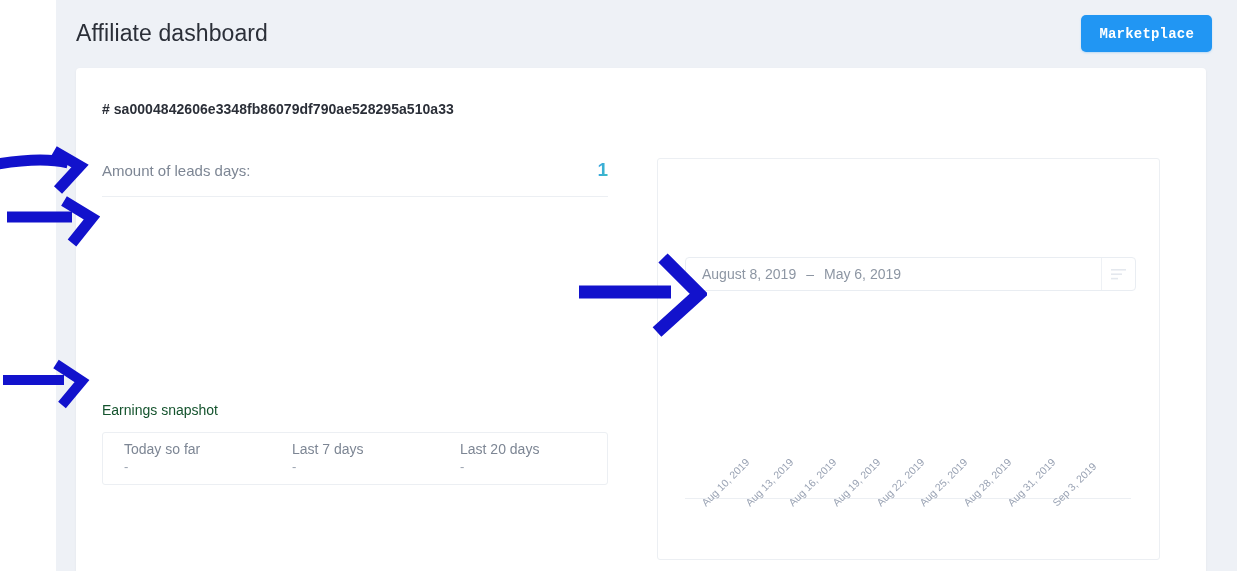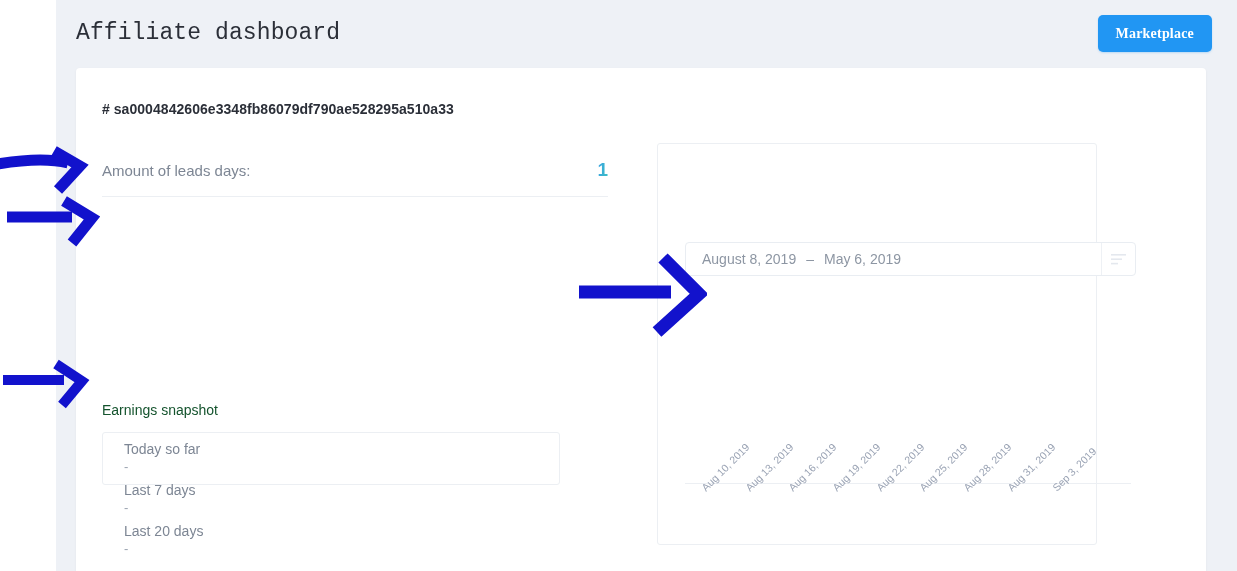--- a/index.html
+++ b/index.html
@@ -38,32 +38,31 @@
     left: 20px; top: 0;
     width: 1136px; height: 68px;
   }
   .page-title {
     position: absolute;
     left: 0; top: 20px;
     font-size: 23px;
     font-weight: 400;
     color: #2b2f38;
     letter-spacing: .1px;
-    font-family: Liberation Mono, monospace;
   }
   .marketplace-btn {
     position: absolute;
     right: 0; top: 15px;
     background: #2196f3;
     color: #ffffff;
     border: none;
     border-radius: 5px;
     padding: 8px 18px;
     height: 37px;
-    font-family: Liberation Serif, serif;
+    font-family: Liberation Mono, monospace;
     font-size: 14px;
     font-weight: 700;
     letter-spacing: .2px;
     cursor: pointer;
     box-shadow: 0 1px 2px rgba(33,150,243,.25);
   }
 
   
   .card {
     position: absolute;
@@ -113,45 +112,44 @@
 
   .snapshot-title {
     position: absolute;
     left: 26px; top: 334px;
     font-size: 14px;
     color: #14532d;
   }
   .snapshot-table {
     position: absolute;
     left: 26px; top: 364px;
-    width: 458px; height: 53px;
+    width: 506px; height: 53px;
     border: 1px solid #eceff3;
     border-radius: 3px;
     display: flex;
-    flex-direction: column;
   }
   .snapshot-cell {
     flex: 1;
     padding: 8px 0 0 21px;
   }
   .snapshot-cell-head {
     font-size: 14px;
     color: #7d8694;
     margin-bottom: 2px;
   }
   .snapshot-cell-val {
     font-size: 13px;
     color: #9aa3b0;
   }
 
   
   .chart-panel {
     position: absolute;
-    left: 581px; top: 75px;
-    width: 440px; height: 402px;
+    left: 581px; top: 90px;
+    width: 503px; height: 402px;
     border: 1px solid #eceff3;
     border-radius: 3px;
     background: #ffffff;
   }
   .daterange {
     position: absolute;
     left: 27px; top: 98px;
     width: 451px; height: 34px;
     border: 1px solid #e9edf2;
     border-radius: 4px;

